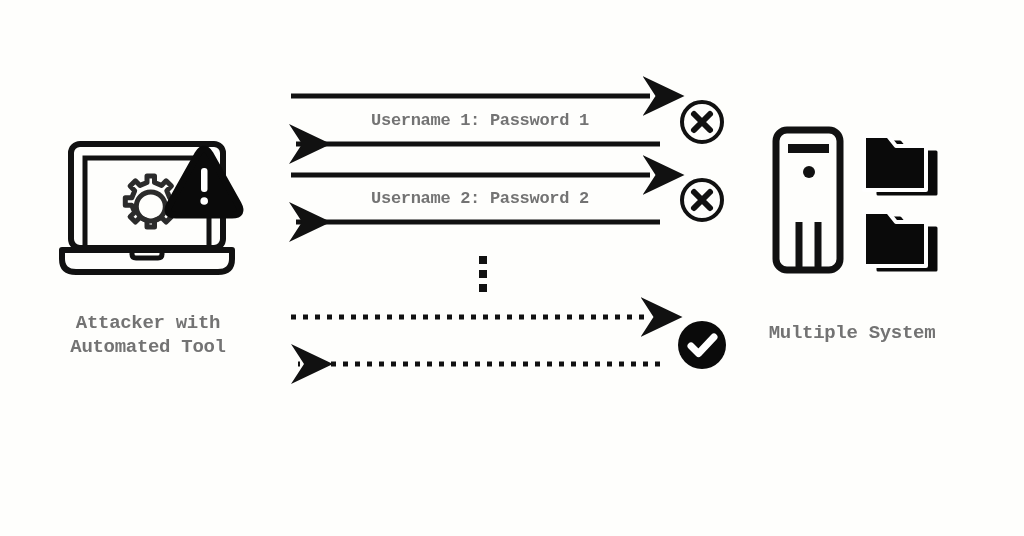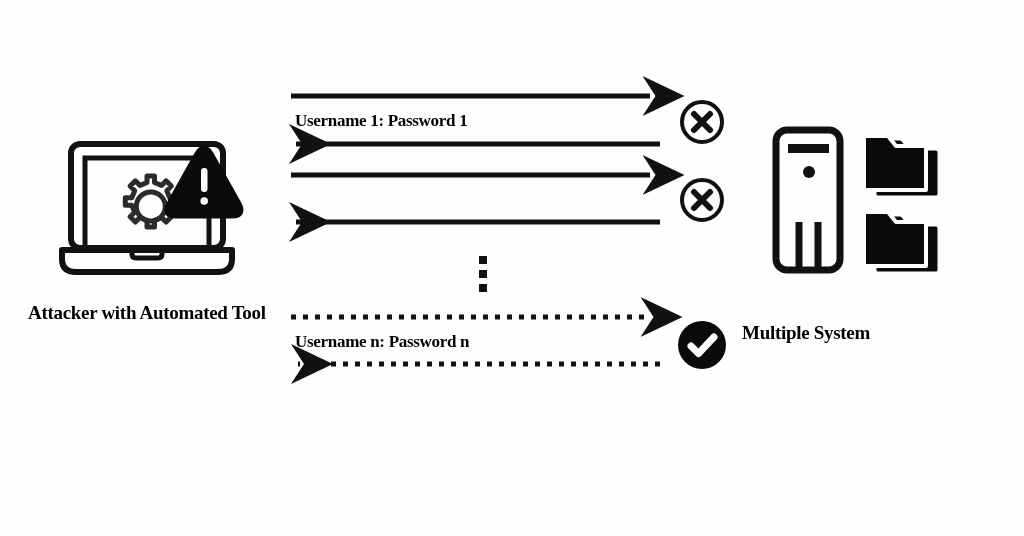--- a/index.html
+++ b/index.html
@@ -14,29 +14,30 @@
     position: relative;
     width: 1024px;
     height: 536px;
     background: #fefefc;
     overflow: hidden;
   }
 
   
   .label {
     position: absolute;
-    color: #000000;
+    color: #737373;
     font-weight: bold;
-    font-family: Liberation Serif, serif;
+    font-family: Liberation Mono, monospace;
+    text-align: center;
     letter-spacing: -0.3px;
     white-space: nowrap;
   }
   #attacker-label {
     left: 28px;
-    top: 301px;
+    top: 311px;
     width: 240px;
     font-size: 19px;
     line-height: 24px;
     white-space: normal;
   }
   #target-label {
     left: 742px;
     top: 321px;
     width: 220px;
     font-size: 19px;
@@ -129,21 +130,21 @@
         <rect x="209" y="214" width="8" height="8"></rect>
       </g>
 
       <line x1="21" y1="247" x2="378" y2="247" stroke="#111111" stroke-width="5" stroke-dasharray="5 7" stroke-linecap="butt" marker-end="url(#arrowR)"></line>
 
       <line x1="390" y1="294" x2="28" y2="294" stroke="#111111" stroke-width="5" stroke-dasharray="5 7" stroke-linecap="butt" marker-end="url(#arrowL)"></line>
     </svg>
   </div>
 
   <div class="label msg-label" id="msg-1">Username 1: Password 1</div>
-  <div class="label msg-label" id="msg-n">Username n: Password n</div>
+  <div class="label msg-label" id="msg-2">Username 2: Password 2</div>
 
   <div class="icon-box" id="status-fail-1">
     <svg width="48" height="48" viewBox="0 0 48 48">
       <circle cx="24" cy="24" r="20" fill="none" stroke="#111111" stroke-width="4"></circle>
       <path d="M16 16 L32 32 M32 16 L16 32" stroke="#111111" stroke-width="6" stroke-linecap="round"></path>
     </svg>
   </div>
 
   <div class="icon-box" id="status-fail-2">
     <svg width="48" height="48" viewBox="0 0 48 48">

